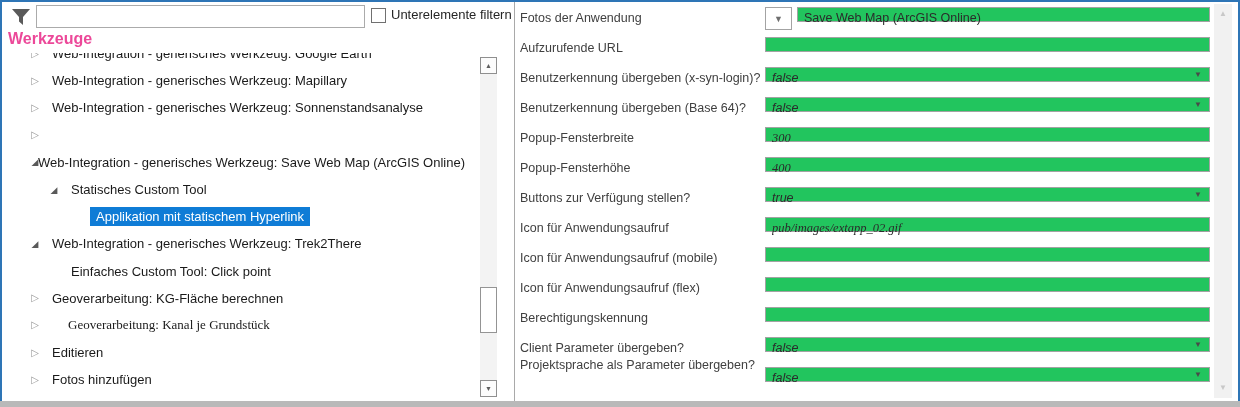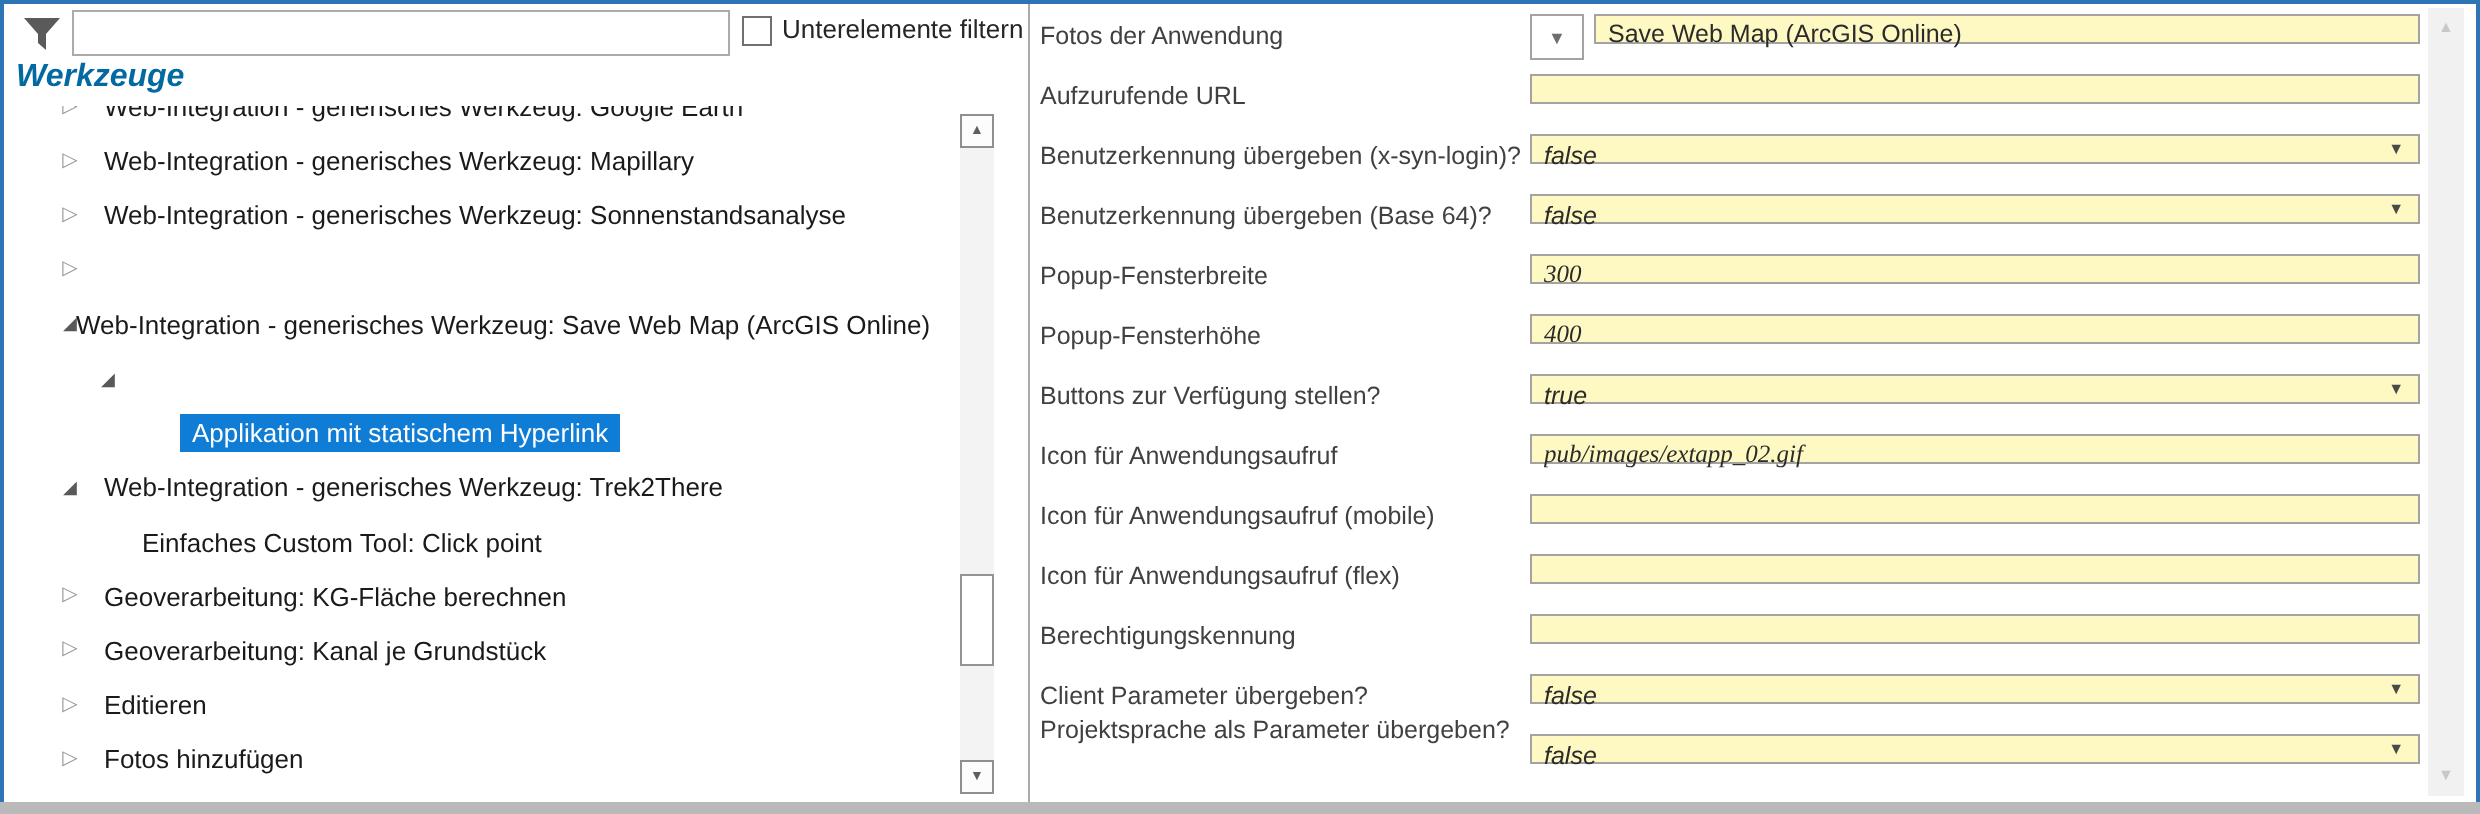--- a/index.html
+++ b/index.html
@@ -15,21 +15,21 @@
   .bottom-bar{position:absolute;left:0;top:401px;width:1240px;height:6px;background:#b9b9b9;}
   .divider{position:absolute;left:514px;top:0;width:1px;height:401px;background:#a9a9a9;}
 
   
   .funnel{position:absolute;left:11px;top:8px;}
   .search-box{position:absolute;left:36px;top:5px;width:329px;height:23px;border:1px solid #ababab;background:#fff;box-sizing:border-box;}
   .search-box input{width:100%;height:100%;border:none;outline:none;background:transparent;font:13px "Liberation Sans",sans-serif;padding:0 5px;box-sizing:border-box;}
   .cbx{position:absolute;left:371px;top:8px;width:13px;height:13px;border:1px solid #707070;background:#fff;box-sizing:content-box;}
   .cbx-label{position:absolute;left:391px;top:7px;font-size:13px;color:#262626;white-space:nowrap;}
 
-  .heading{position:absolute;left:8px;top:30px;font-size:16px;font-weight:bold;color:#0369a1;font-style:italic;}
+  .heading{position:absolute;left:8px;top:30px;font-size:16px;font-weight:bold;color:#ec4899;}
 
   
   .tree{position:absolute;left:2px;top:53px;width:478px;height:343px;overflow:hidden;}
   .tree-row{position:relative;height:27.2px;display:flex;align-items:center;white-space:nowrap;}
   .tree-row:first-child{margin-top:-13px;}
   .tw{position:absolute;top:50%;transform:translateY(-50%);width:14px;text-align:center;line-height:1;}
   .tw.collapsed{font-size:10px;color:#989898;}
   .tw.expanded{font-size:9px;color:#595959;}
   .tree-label{font-size:13px;color:#1a1a1a;}
   .tree-label.selected{background:#0f7cd6;color:#fff;padding:2px 6px;}
@@ -37,21 +37,21 @@
   
   .sb-left{position:absolute;left:480px;top:57px;width:17px;height:340px;background:#f3f3f3;}
   .sb-btn{position:absolute;left:0;width:17px;height:17px;background:#fcfcfc;border:1px solid #8f8f8f;box-sizing:border-box;
           display:flex;align-items:center;justify-content:center;font-size:7px;color:#5e5e5e;line-height:1;}
   .sb-btn.up{top:0;}
   .sb-btn.down{bottom:0;}
   .sb-thumb{position:absolute;left:0;top:230px;width:17px;height:46px;background:#fff;border:1px solid #949494;box-sizing:border-box;}
 
   
   .f-label{position:absolute;left:520px;width:240px;height:23px;line-height:23px;font-size:12.5px;color:#404040;white-space:nowrap;}
-  .f-box{position:absolute;left:765px;width:445px;height:15px;border:1px solid #a3a3a3;background:#fef9c3;box-sizing:border-box;}
+  .f-box{position:absolute;left:765px;width:445px;height:15px;border:1px solid #a3a3a3;background:#22c55e;box-sizing:border-box;}
   .f-box input{width:100%;height:100%;border:none;outline:none;background:transparent;
                font:12.5px "Liberation Sans",sans-serif;color:#2b2b2b;padding:0 6px;box-sizing:border-box;}
   .f-box input.ital{font-style:italic;font-family:Liberation Serif, serif;}
   .combo-btn{position:absolute;left:765px;width:27px;height:23px;border:1px solid #a3a3a3;background:#fff;box-sizing:border-box;
              display:flex;align-items:center;justify-content:center;font-size:9px;color:#6e6e6e;cursor:default;}
   .combo-text{left:797px !important;width:413px !important;}
   .dropdown{cursor:default;}
   .dropdown .dd-val{position:absolute;left:6px;top:0;line-height:21px;font-size:12.5px;font-style:italic;color:#2b2b2b;white-space:nowrap;}
   .dropdown .dd-caret{position:absolute;right:7px;top:50%;transform:translateY(-50%);font-size:8px;color:#4a4a4a;line-height:1;}
 
@@ -95,40 +95,41 @@
       </div>
       <div class="tree-row">
         <span class="tw collapsed" style="left: 26px;">▷</span>
       </div>
       <div class="tree-row">
         <span class="tw expanded" style="left: 26px;">◢</span>
         <span class="tree-label" style="margin-left: 36px;">Web-Integration - generisches Werkzeug: Save Web Map (ArcGIS Online)</span>
       </div>
       <div class="tree-row">
         <span class="tw expanded" style="left: 45px;">◢</span>
+        <span class="tree-label" style="margin-left: 69px;">Statisches Custom Tool</span>
       </div>
       <div class="tree-row">
         <span class="tw leaf" style="left: 64px;"></span>
         <span class="tree-label selected" style="margin-left: 88px;">Applikation mit statischem Hyperlink</span>
       </div>
       <div class="tree-row">
         <span class="tw expanded" style="left: 26px;">◢</span>
         <span class="tree-label" style="margin-left: 50px;">Web-Integration - generisches Werkzeug: Trek2There</span>
       </div>
       <div class="tree-row">
         <span class="tw leaf" style="left: 45px;"></span>
         <span class="tree-label" style="margin-left: 69px;">Einfaches Custom Tool: Click point</span>
       </div>
       <div class="tree-row">
         <span class="tw collapsed" style="left: 26px;">▷</span>
         <span class="tree-label" style="margin-left: 50px;">Geoverarbeitung: KG-Fläche berechnen</span>
       </div>
       <div class="tree-row">
         <span class="tw collapsed" style="left: 26px;">▷</span>
-        <span class="tree-label" style="margin-left: 50px;">Geoverarbeitung: Kanal je Grundstück</span>
+        <span class="tree-label" style="margin-left: 66px; font-family: Liberation Serif, serif;">Geoverarbeitung: Kanal je Grundstück</span>
       </div>
       <div class="tree-row">
         <span class="tw collapsed" style="left: 26px;">▷</span>
         <span class="tree-label" style="margin-left: 50px;">Editieren</span>
       </div>
       <div class="tree-row">
         <span class="tw collapsed" style="left: 26px;">▷</span>
         <span class="tree-label" style="margin-left: 50px;">Fotos hinzufügen</span>
       </div>
     </div>

